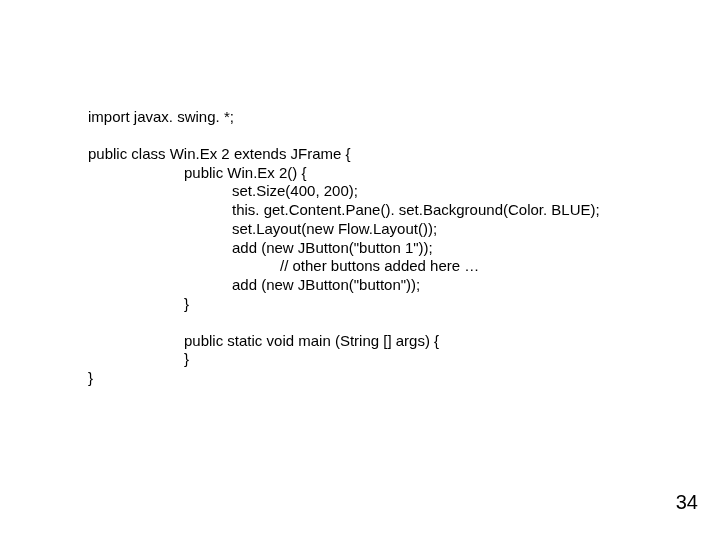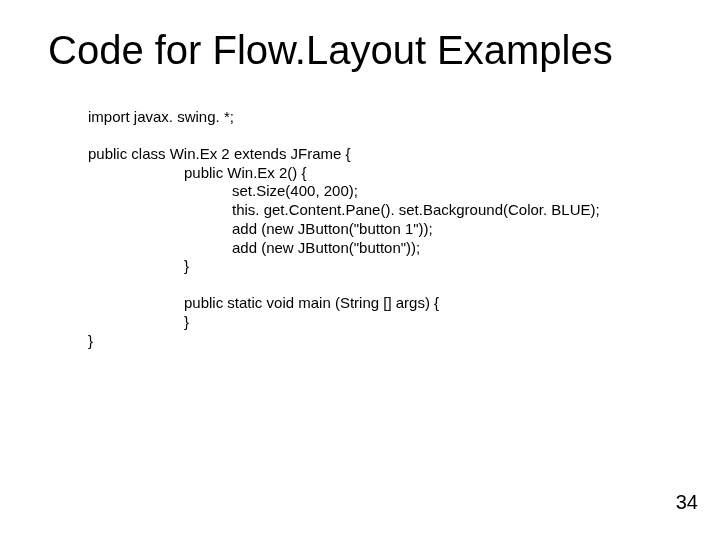--- a/index.html
+++ b/index.html
@@ -47,30 +47,31 @@
     right: 22px;
     bottom: 26px;
     font-size: 20px;
   }
 </style>
 </head>
 <body>
 
 <div class="slide">
 
-  <div class="title">Code for Flow.Layout Examples</div>
 
   <div class="code">
     <div>import javax. swing. *;</div>
     <div class="blank"></div>
     <div>public class Win.Ex 2 extends JFrame {</div>
     <div class="i1">public Win.Ex 2() {</div>
     <div class="i2">set.Size(400, 200);</div>
     <div class="i2">this. get.Content.Pane(). set.Background(Color. BLUE);</div>
+    <div class="i2">set.Layout(new Flow.Layout());</div>
     <div class="i2">add (new JButton("button 1"));</div>
+    <div class="i3">// other buttons added here …</div>
     <div class="i2">add (new JButton("button"));</div>
     <div class="i1">}</div>
     <div class="blank"></div>
     <div class="i1">public static void main (String [] args) {</div>
     <div class="i1">}</div>
     <div>}</div>
   </div>
 
   <div class="pagenum">34</div>
 

